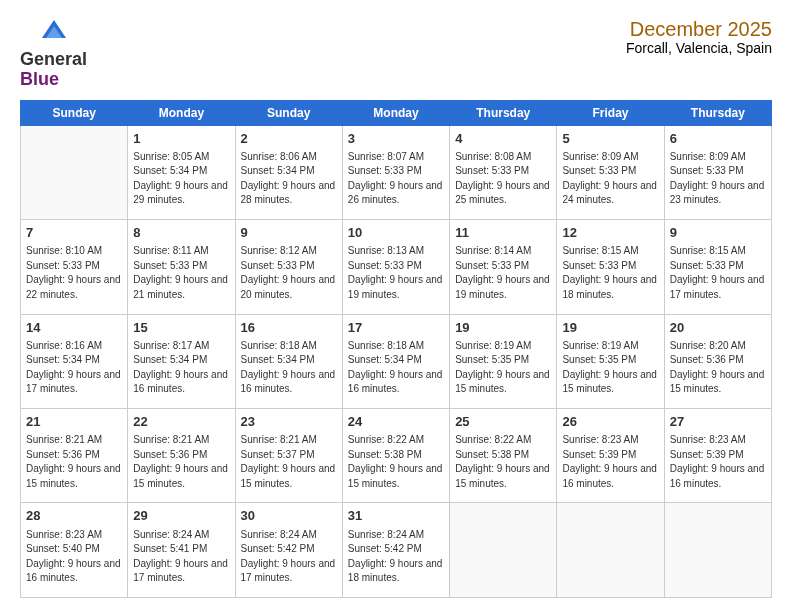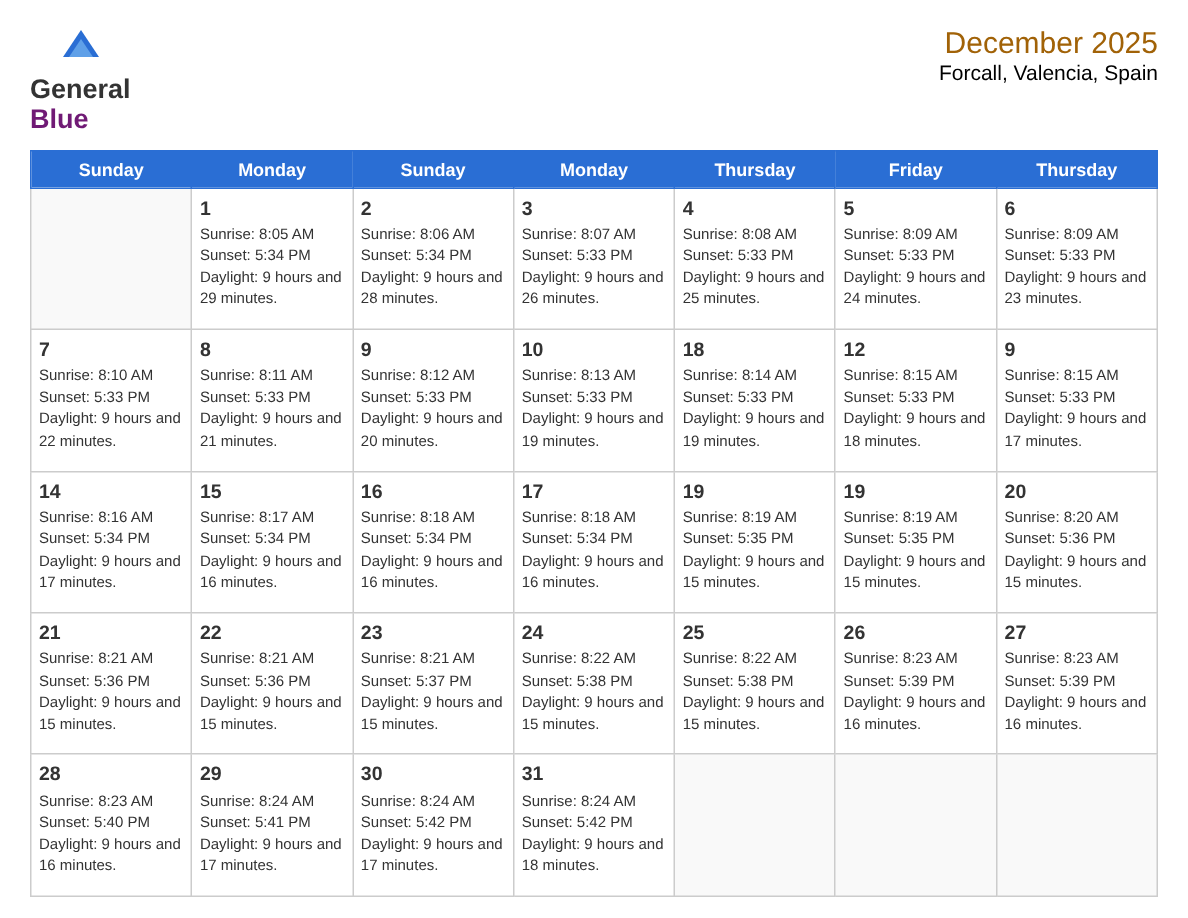--- a/index.html
+++ b/index.html
@@ -164,21 +164,21 @@
           </td>
           <td>
             <span class="day-number">9</span>
             <div class="cell-content">Sunrise: 8:12 AM<br>Sunset: 5:33 PM<br>Daylight: 9 hours and 20 minutes.</div>
           </td>
           <td>
             <span class="day-number">10</span>
             <div class="cell-content">Sunrise: 8:13 AM<br>Sunset: 5:33 PM<br>Daylight: 9 hours and 19 minutes.</div>
           </td>
           <td>
-            <span class="day-number">18</span>
+            <span class="day-number">11</span>
             <div class="cell-content">Sunrise: 8:14 AM<br>Sunset: 5:33 PM<br>Daylight: 9 hours and 19 minutes.</div>
           </td>
           <td>
             <span class="day-number">12</span>
             <div class="cell-content">Sunrise: 8:15 AM<br>Sunset: 5:33 PM<br>Daylight: 9 hours and 18 minutes.</div>
           </td>
           <td>
             <span class="day-number">9</span>
             <div class="cell-content">Sunrise: 8:15 AM<br>Sunset: 5:33 PM<br>Daylight: 9 hours and 17 minutes.</div>
           </td>

